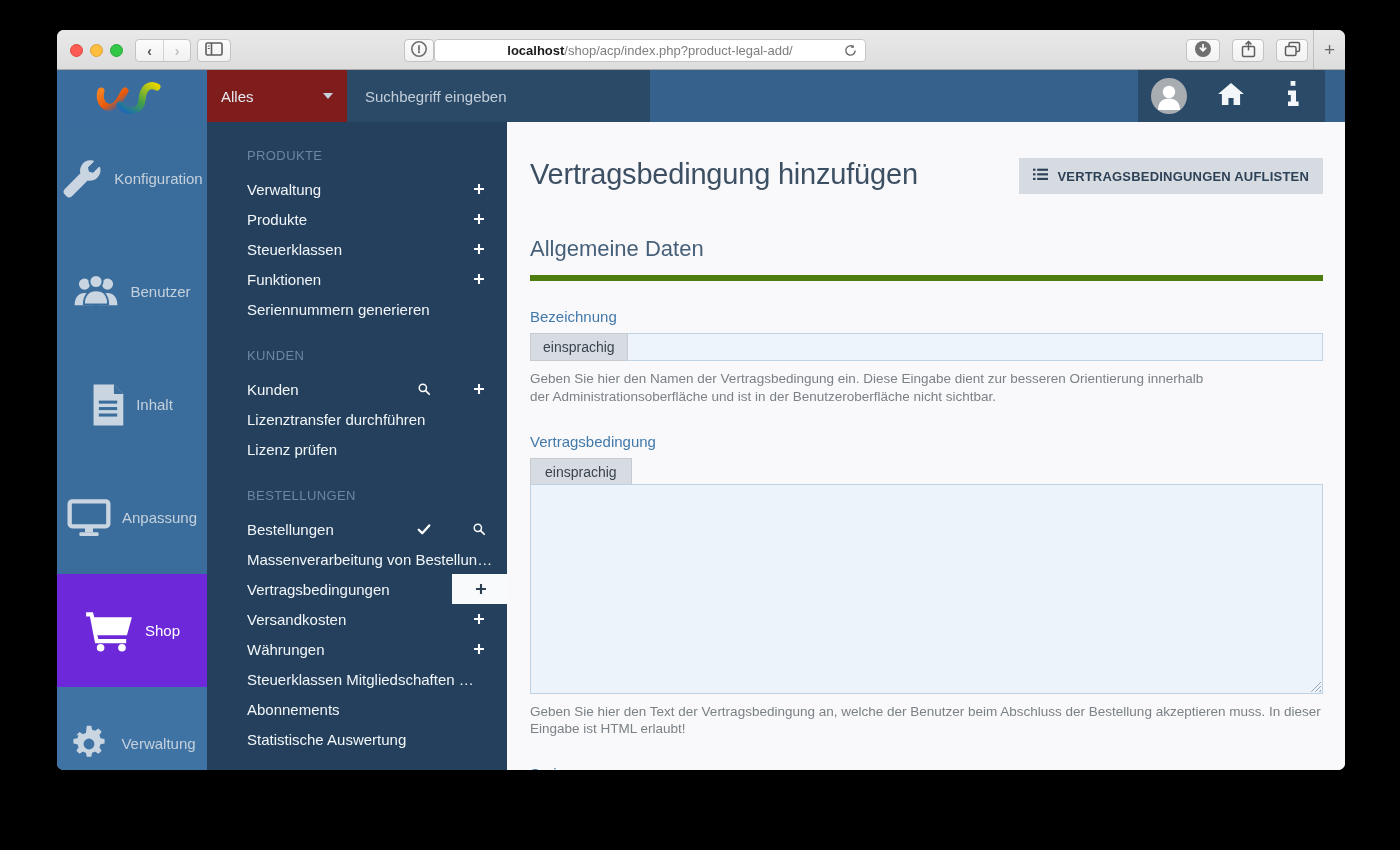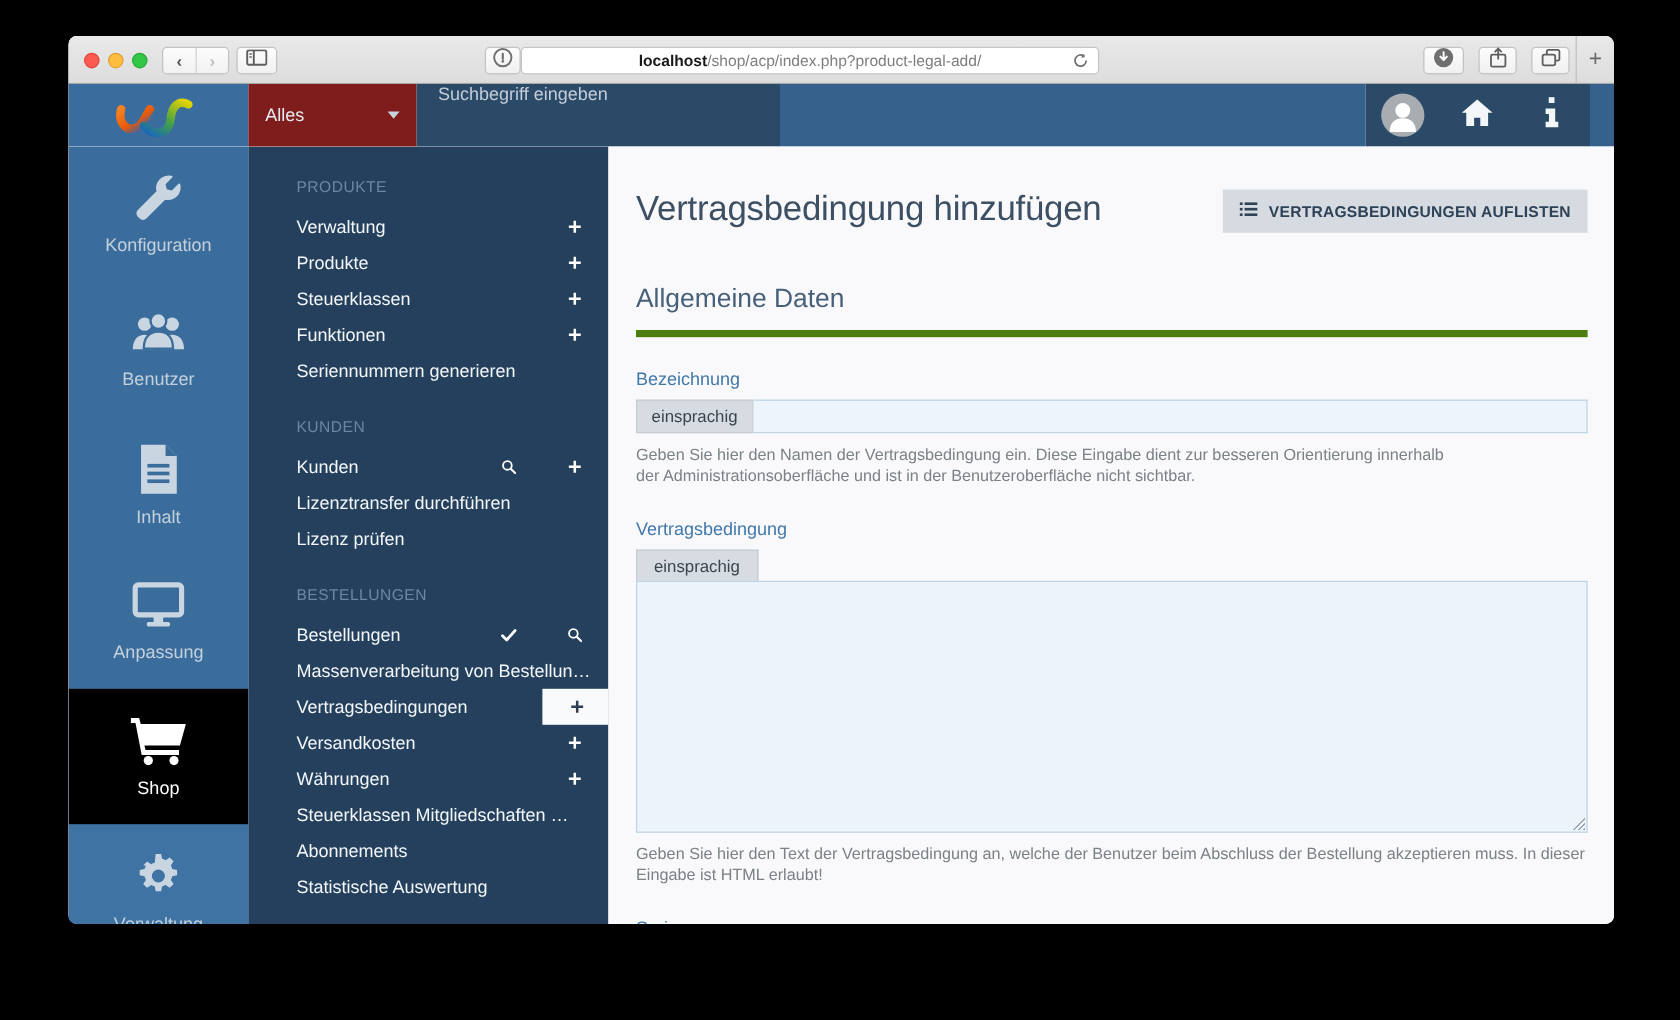--- a/index.html
+++ b/index.html
@@ -11,49 +11,49 @@
   .tl { position:absolute; top:14px; width:13px; height:13px; border-radius:50%; }
   .tl.red    { left:13px;  background:#fc5b53; border:1px solid #e2463f; }
   .tl.yellow { left:33px;  background:#fdbd3e; border:1px solid #dfa133; }
   .tl.green  { left:53px;  background:#33c748; border:1px solid #2aa83c; }
   .tbtn { position:absolute; top:9px; height:23px; background:linear-gradient(#fcfcfc,#f1f1f1); border:1px solid #c3c3c3; border-radius:4px; display:flex; align-items:center; justify-content:center; color:#5e5e5e; }
   .navgroup { left:78px; width:56px; padding:0; }
   .navgroup .half { width:50%; height:100%; display:flex; align-items:center; justify-content:center; font-size:14px; font-weight:700; color:#555; }
   .navgroup .half.fwd { border-left:1px solid #d2d2d2; color:#c0c0c0; }
   .sbbtn { left:140px; width:34px; }
   .pwbtn { left:347px; width:30px; }
-  .urlfield { position:absolute; left:377px; top:9px; width:482px; height:23px; background:#fff; border:1px solid #c6c6c6; border-radius:4px; display:flex; align-items:center; justify-content:center; font-size:13px; color:#1a1a1a; }
+  .urlfield { position:absolute; left:377px; top:9px; width:432px; height:23px; background:#fff; border:1px solid #c6c6c6; border-radius:4px; display:flex; align-items:center; justify-content:center; font-size:13px; color:#1a1a1a; }
   .urlfield .path { color:#7e7e7e; }
   .reload { position:absolute; right:7px; top:3px; color:#6b6b6b; }
   .dlbtn { left:1129px; width:34px; }
   .shbtn { left:1175px; width:32px; }
   .tabsbtn { left:1219px; width:32px; }
   .newtabzone { position:absolute; right:0; top:0; width:32px; height:100%; border-left:1px solid #bfbfbf; display:flex; align-items:center; justify-content:center; color:#6a6a6a; font-size:19px; font-weight:400; }
 
   
   .topnav { height:52px; flex:0 0 52px; display:flex; }
   .logoBox { width:150px; background:#3a6d9e; display:flex; align-items:center; justify-content:center; }
   .scope { width:140px; background:#7f1d1d; color:#e4eaf0; font-size:15px; display:flex; align-items:center; padding:0 14px; position:relative; }
   .scope .caret { position:absolute; right:14px; top:23px; width:0; height:0; border-left:5px solid transparent; border-right:5px solid transparent; border-top:6px solid #c7d2dc; }
-  .searchBox { width:303px; background:#2b4a68; display:flex; align-items:flex-start; }
+  .searchBox { width:303px; background:#2b4a68; display:flex; align-items:center; }
   .searchBox input { width:100%; background:transparent; border:none; outline:none; color:#e4eaf0; font-size:15px; padding:0 18px; font-family:inherit; }
   .searchBox input::placeholder { color:#c3ced9; opacity:1; }
   .navFill { flex:1; background:#35618c; }
   .navIcons { width:187px; background:#2b4a68; display:flex; }
   .navIcons .cell { width:62px; display:flex; align-items:center; justify-content:center; color:#f3f7fa; }
   .navEnd { width:20px; background:#35618c; }
   .avatar { width:36px; height:36px; border-radius:50%; background:#a8adb2; overflow:hidden; display:flex; align-items:center; justify-content:center; }
 
   
   .bodyRow { flex:1; display:flex; overflow:hidden; }
 
   
   .sidebar { width:150px; flex:0 0 150px; background:#3b6d9c; overflow:hidden; }
-  .sideItem { height:113px; display:flex; flex-direction:column; align-items:center; justify-content:center; gap:11px; color:#c4d1dd; font-size:15px; cursor:pointer; }
-  .sideItem.active { background:#000000; color:#ffffff; }
+  .sideItem { height:113px; display:flex; align-items:center; justify-content:center; gap:11px; color:#c4d1dd; font-size:15px; cursor:pointer; }
+  .sideItem.active { background:#6d28d9; color:#ffffff; }
   .sideItem.hovered { background:#3f73a3; }
   .sideItem svg { display:block; }
 
   
   .menu { width:300px; flex:0 0 300px; background:#24405c; padding-top:24px; overflow:hidden; }
   .msec { margin-bottom:22px; }
   .msecTitle { padding:0 22px 0 40px; height:20px; line-height:20px; font-size:13px; letter-spacing:.4px; color:#6d86a3; margin-bottom:8px; }
   .mi { position:relative; height:30px; display:flex; align-items:center; padding:0 22px 0 40px; color:#f2f6f9; font-size:15px; cursor:pointer; white-space:nowrap; }
   .act { position:absolute; top:50%; transform:translateY(-50%); width:14px; height:14px; color:#fff; display:flex; align-items:center; justify-content:center; }
   .act.pos2 { right:21px; }

